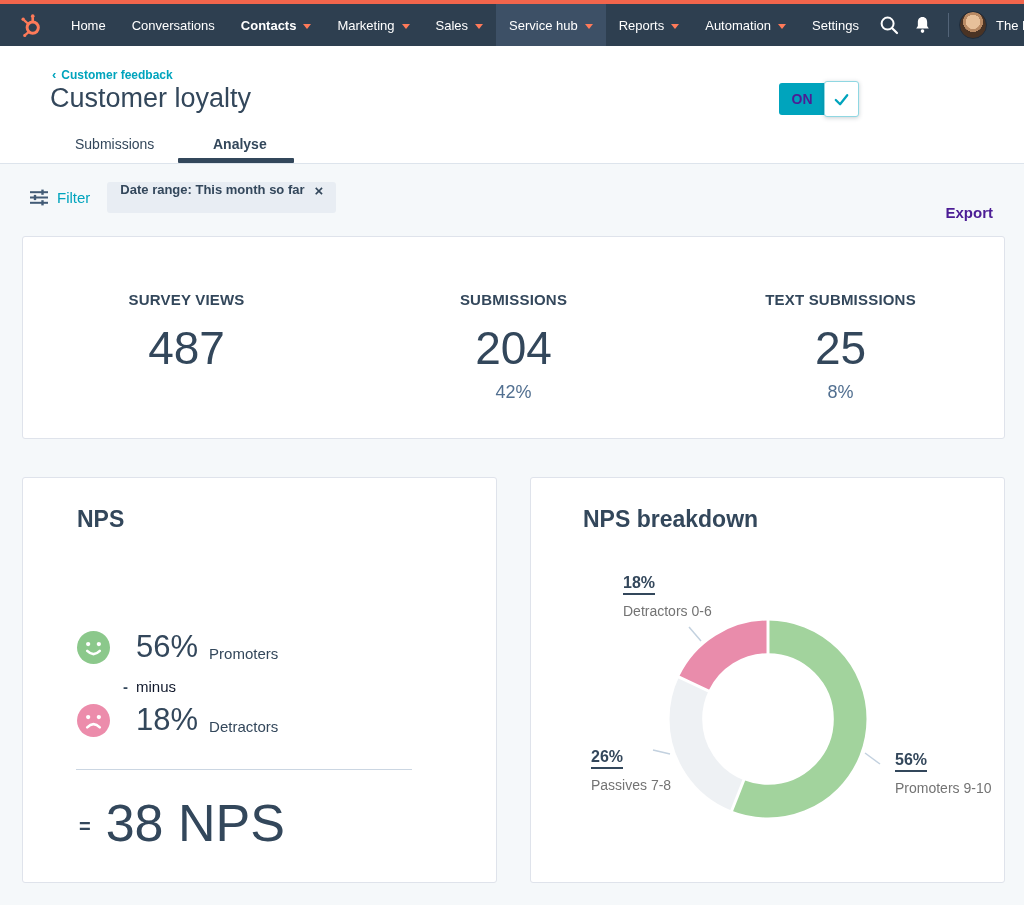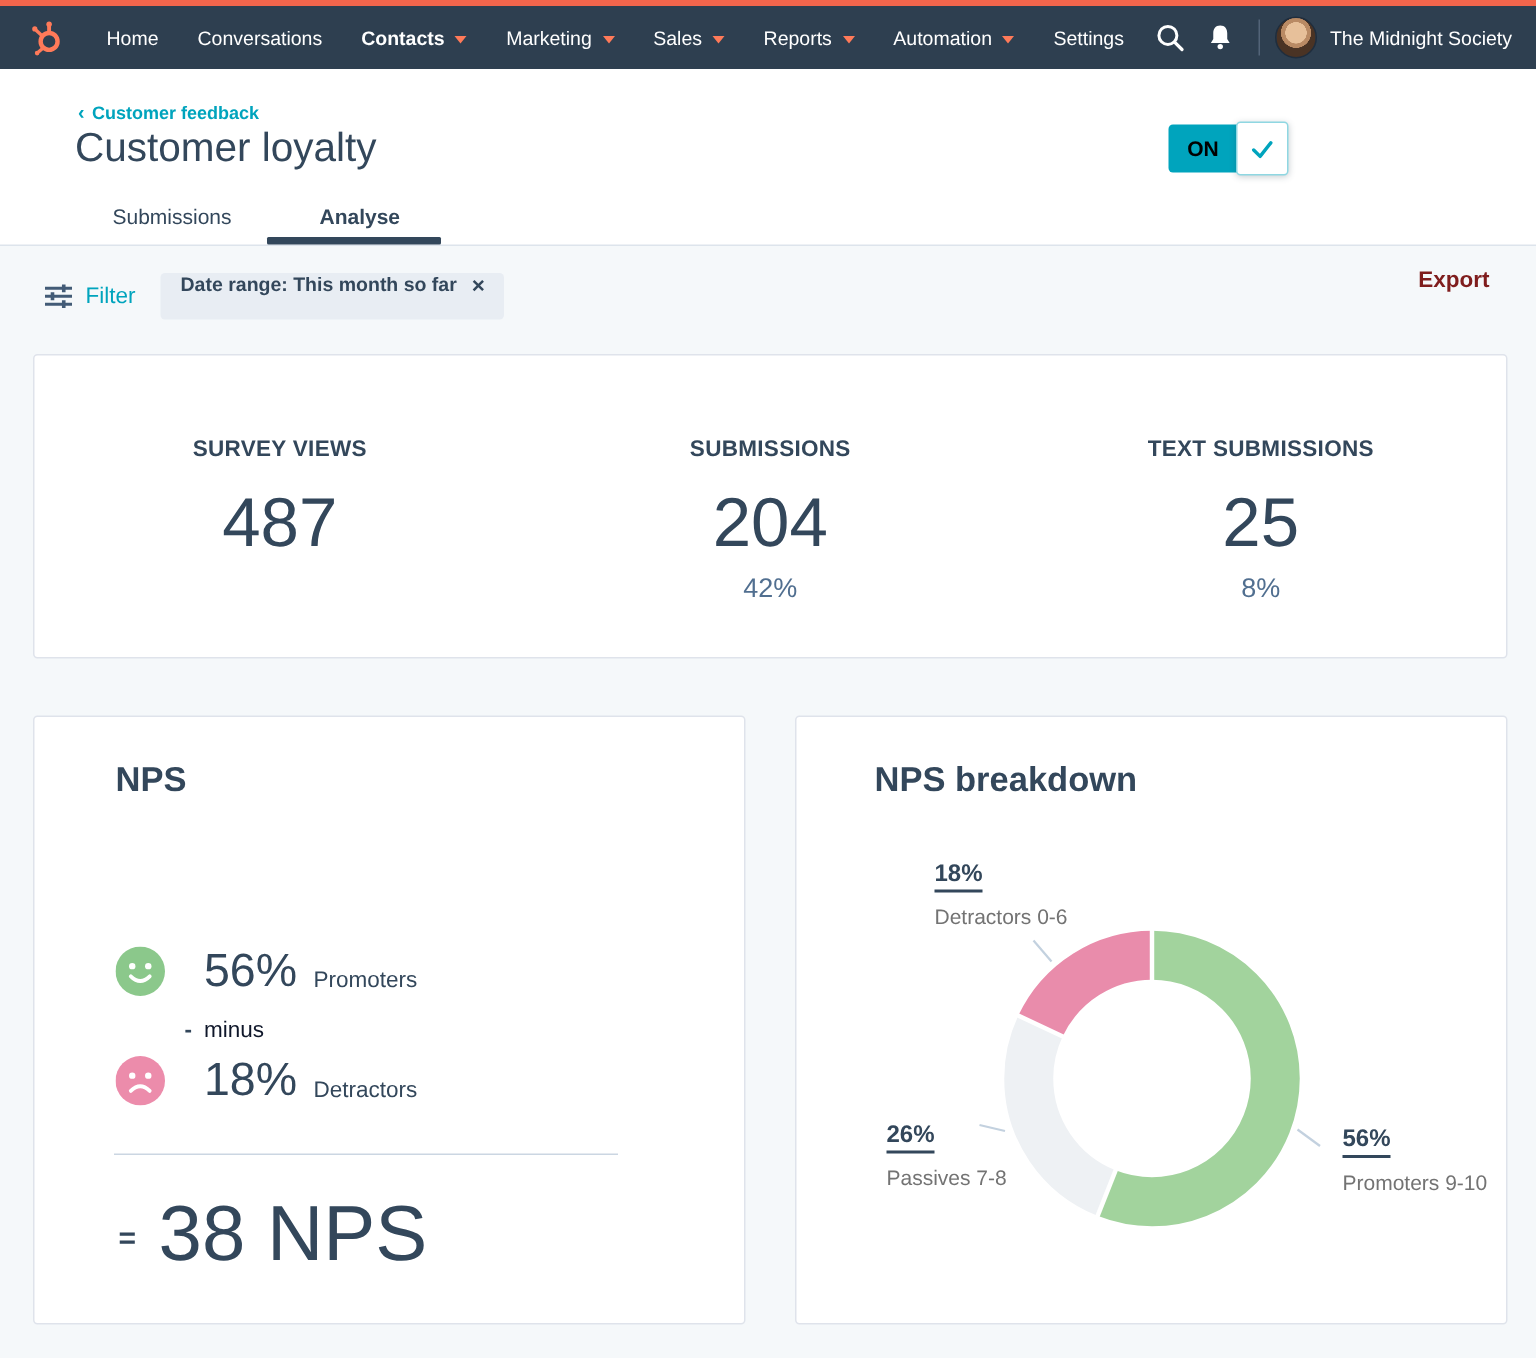--- a/index.html
+++ b/index.html
@@ -29,41 +29,41 @@
               radial-gradient(circle at 50% 38%, #e7c09a 0 34%, #b98a64 35% 48%, #4a3324 49% 78%, #2a1d14 79% 100%); }
   .account { display:flex; align-items:center; color:#fff; font-size:13px; margin-left:9px; cursor:pointer; white-space:nowrap; }
 
   
   .header { position:absolute; top:46px; left:0; width:100%; height:118px; background:#ffffff;
             border-bottom:1px solid #dde4ec; }
   .breadcrumb { position:absolute; left:52px; top:21px; color:#00a4bd; font-size:12px; font-weight:bold; cursor:pointer; }
   .breadcrumb .chev { margin-right:5px; font-size:13px; }
   .page-title { position:absolute; left:50px; top:37px; font-size:27px; font-weight:400; color:#33475b; }
   .toggle { position:absolute; left:779px; top:35px; display:flex; align-items:center; cursor:pointer; }
-  .toggle-on { width:46px; height:32px; background:#00a4bd; color:#000000; font-size:14px; font-weight:bold;
+  .toggle-on { width:46px; height:32px; background:#00a4bd; color:#4c1d95; font-size:14px; font-weight:bold;
                display:flex; align-items:center; justify-content:center; border-radius:3px 0 0 3px; }
   .toggle-check { width:35px; height:36px; background:#fff; border:1px solid #8fd7e2; border-radius:3px;
                   display:flex; align-items:center; justify-content:center; margin-left:-1px;
                   box-shadow:0 1px 4px rgba(45,62,80,.25); }
   .edit-btn { position:absolute; left:872px; top:37px; width:121px; height:31px; background:#fff;
               border:1px solid #ff7a59; border-radius:3px; color:#ff7a59; font-size:14px;
               display:flex; align-items:center; justify-content:center; cursor:pointer; font-family:"Liberation Sans",sans-serif; }
   .tab { position:absolute; bottom:11px; font-size:14px; color:#33475b; cursor:pointer; }
   .tab.submissions { left:75px; }
   .tab.analyse { left:213px; font-weight:bold; }
   .tab-underline { position:absolute; left:178px; bottom:0; width:116px; height:5px; background:#33475b; border-radius:1px; }
 
   
   .filter-bar { position:absolute; top:182px; left:30px; display:flex; align-items:center; }
   .filter-link { display:flex; align-items:center; color:#00a4bd; font-size:15px; cursor:pointer; }
   .filter-link .txt { margin-left:9px; }
   .chip { margin-left:17px; background:#e8edf3; border-radius:3px; height:31px; display:flex; align-items:flex-start;
           padding:0 13px; font-size:13px; font-weight:bold; color:#33475b; cursor:pointer; }
   .chip .close { margin-left:10px; font-weight:bold; font-size:15px; color:#33475b; cursor:pointer; }
-  .export-link { position:absolute; top:178px; right:31px; color:#7f1d1d; font-size:15px; font-weight:bold; cursor:pointer; }
+  .export-link { position:absolute; top:204px; right:31px; color:#4c1d95; font-size:15px; font-weight:bold; cursor:pointer; }
 
   
   .card { position:absolute; background:#fff; border:1px solid #dfe3eb; border-radius:3px; }
   .stats-card { left:22px; top:236px; width:983px; height:203px; display:flex; }
   .stat { flex:1; text-align:center; padding-top:54px; }
   .stat-label { font-size:15px; font-weight:bold; color:#33475b; letter-spacing:.2px; }
   .stat-value { font-size:46px; color:#33475b; margin-top:13px; }
   .stat-percent { font-size:18px; color:#516f90; margin-top:7px; }
 
   .nps-card { left:22px; top:477px; width:475px; height:406px; }
@@ -120,20 +120,24 @@
       <span class="caret-down"></span>
     </div>
   <div class="nav-item">
       <span>Marketing</span>
       <span class="caret-down"></span>
     </div>
   <div class="nav-item">
       <span>Sales</span>
       <span class="caret-down"></span>
     </div>
+  <div class="nav-item active">
+      <span>Service hub</span>
+      <span class="caret-down"></span>
+    </div>
   <div class="nav-item">
       <span>Reports</span>
       <span class="caret-down"></span>
     </div>
   <div class="nav-item">
       <span>Automation</span>
       <span class="caret-down"></span>
     </div>
   <div class="nav-item">
       <span>Settings</span>

